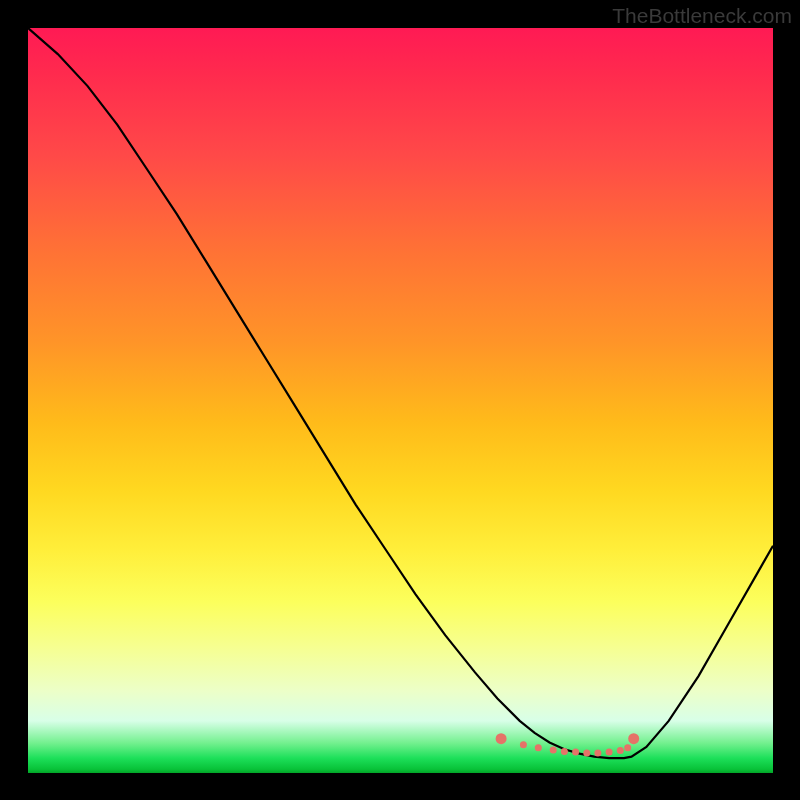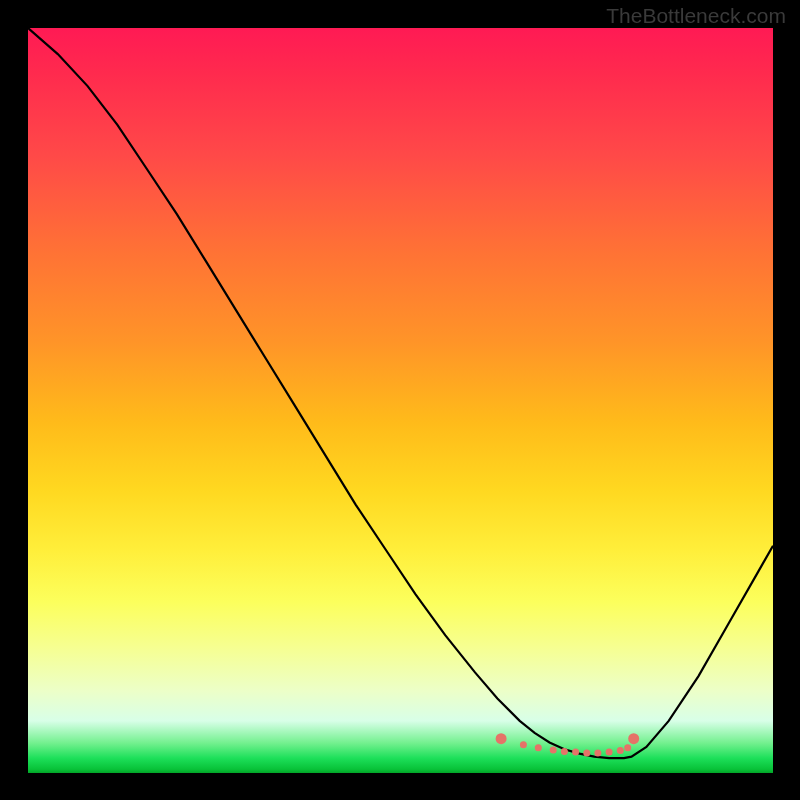--- a/index.html
+++ b/index.html
@@ -7,21 +7,21 @@
   width: 800px;
   height: 800px;
   background: #000;
   font-family: Arial, sans-serif;
   position: relative;
   overflow: hidden;
 }
 .watermark {
   position: absolute;
   top: 4px;
-  right: 14px;
+  right: 8px;
   color: #3a3a3a;
   font-size: 21px;
   font-weight: 500;
   z-index: 10;
 }
 .plot-area {
   position: absolute;
   top: 28px;
   left: 28px;
   width: 745px;

